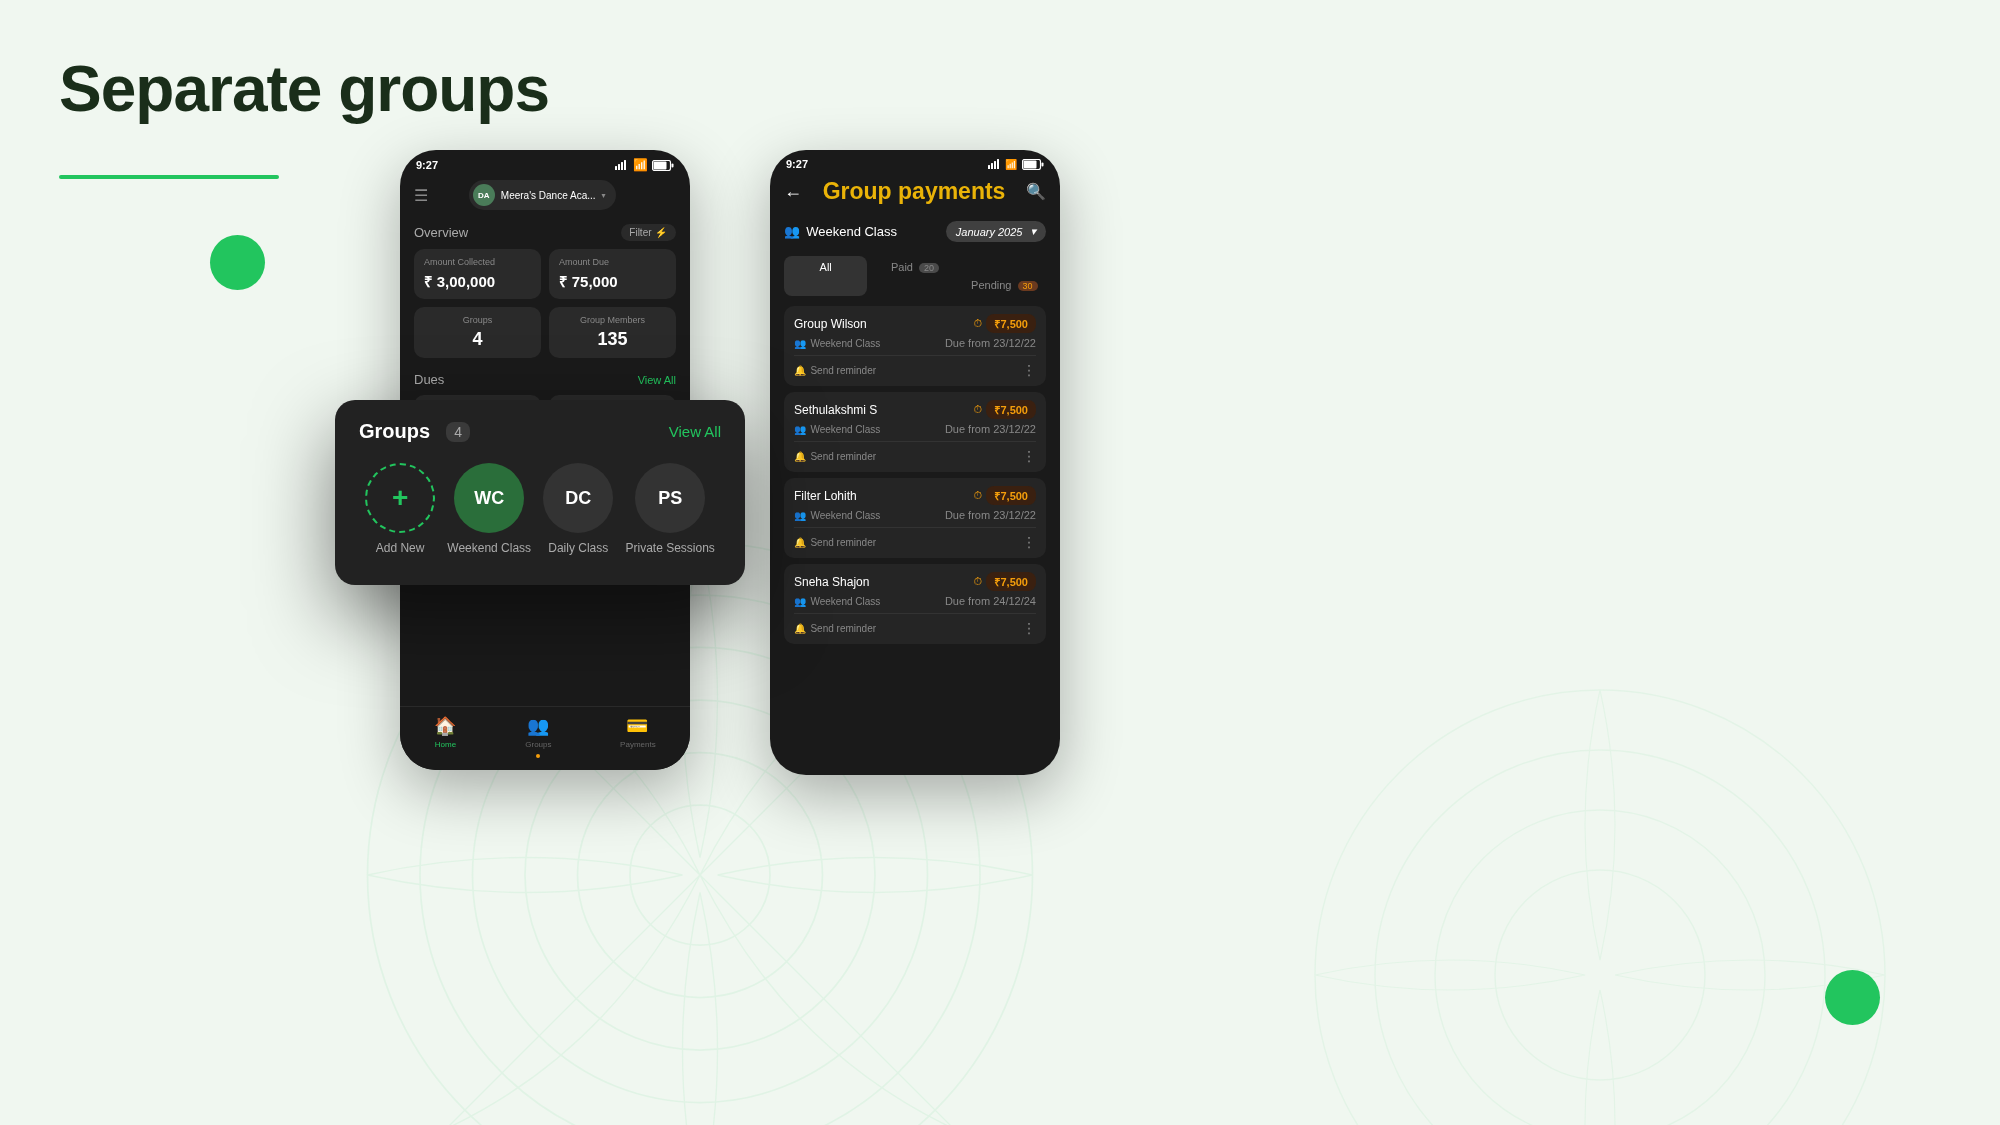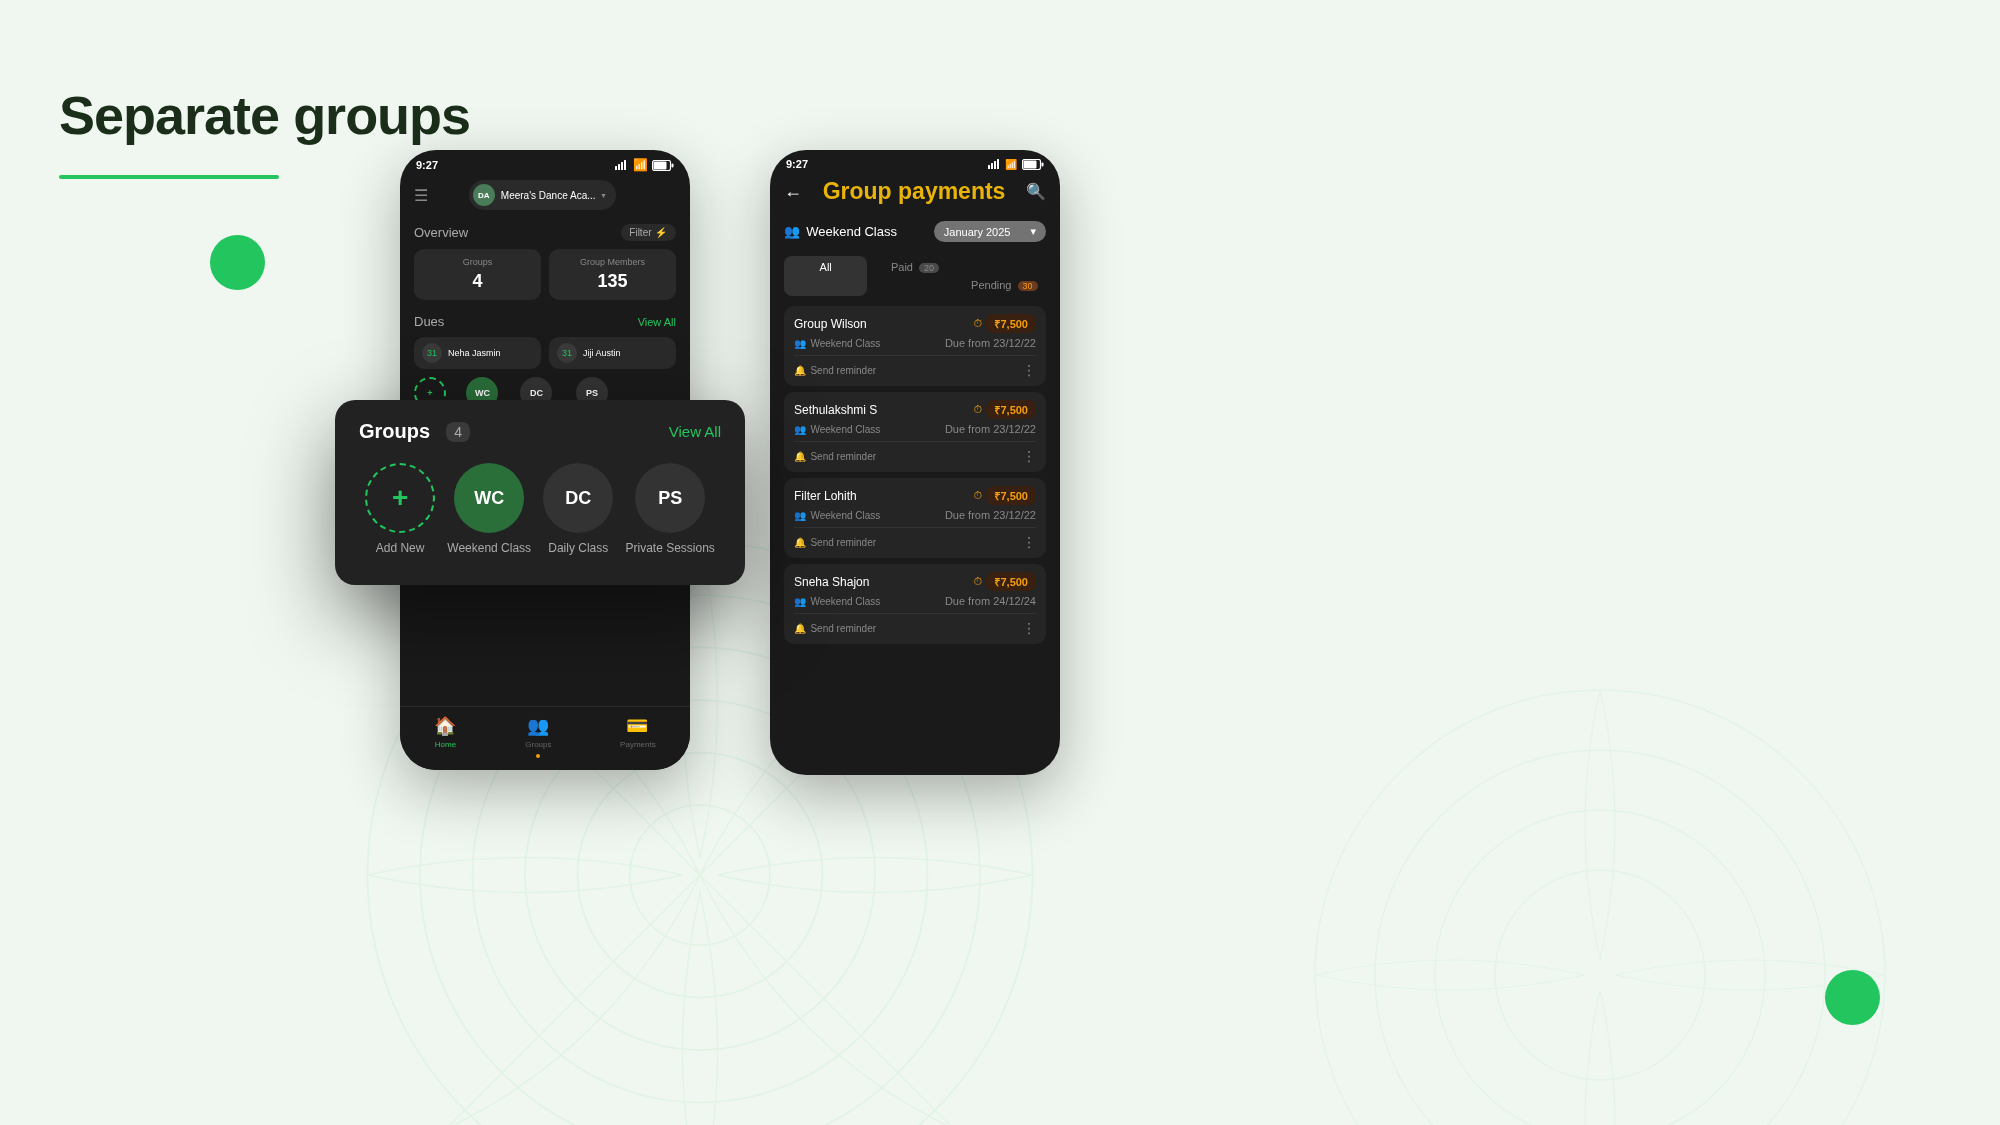--- a/index.html
+++ b/index.html
@@ -8,23 +8,23 @@
       height: 1125px;
       background: #f5f9f5;
       font-family: -apple-system, BlinkMacSystemFont, 'Segoe UI', sans-serif;
       overflow: hidden;
       position: relative;
     }
 
     
     .page-title {
       position: absolute;
-      top: 84px;
+      top: 52px;
       left: 59px;
-      font-size: 54px;
+      font-size: 64px;
       font-weight: 700;
       color: #1a2e1a;
       letter-spacing: -1px;
     }
     .title-underline {
       position: absolute;
       top: 175px;
       left: 59px;
       width: 220px;
       height: 4px;
@@ -332,26 +332,27 @@
       display: flex;
       align-items: center;
       gap: 6px;
       color: white;
       font-size: 13px;
       font-weight: 500;
     }
     .month-selector {
       display: flex;
       align-items: center;
-      gap: 20px;
-      background: #737373;
+      gap: 8px;
+      background: #404040;
       border-radius: 12px;
       padding: 4px 10px;
       color: white;
       font-size: 11px;
+      font-style: italic;
     }
 
     .gp-tabs {
       display: flex;
       gap: 6px;
       padding: 0 14px;
       margin-bottom: 10px;
     }
     .gp-tab {
       flex: 1;
@@ -525,20 +526,30 @@
   </div>
 
   <div class="overview-section">
     <div class="overview-header">
       <span style="color:#aaa;font-size:13px;">Overview</span>
       <div class="filter-btn">
         <span>Filter</span>
         <span>⚡</span>
       </div>
     </div>
+    <div class="stats-row">
+      <div class="stat-card">
+        <div class="stat-label">Amount Collected</div>
+        <div class="stat-value">₹ 3,00,000</div>
+      </div>
+      <div class="stat-card">
+        <div class="stat-label">Amount Due</div>
+        <div class="stat-value">₹ 75,000</div>
+      </div>
+    </div>
     <div class="stats-row2">
       <div class="stat-card2">
         <div class="stat-label2">Groups</div>
         <div class="stat-value2">4</div>
       </div>
       <div class="stat-card2">
         <div class="stat-label2">Group Members</div>
         <div class="stat-value2">135</div>
       </div>
     </div>

